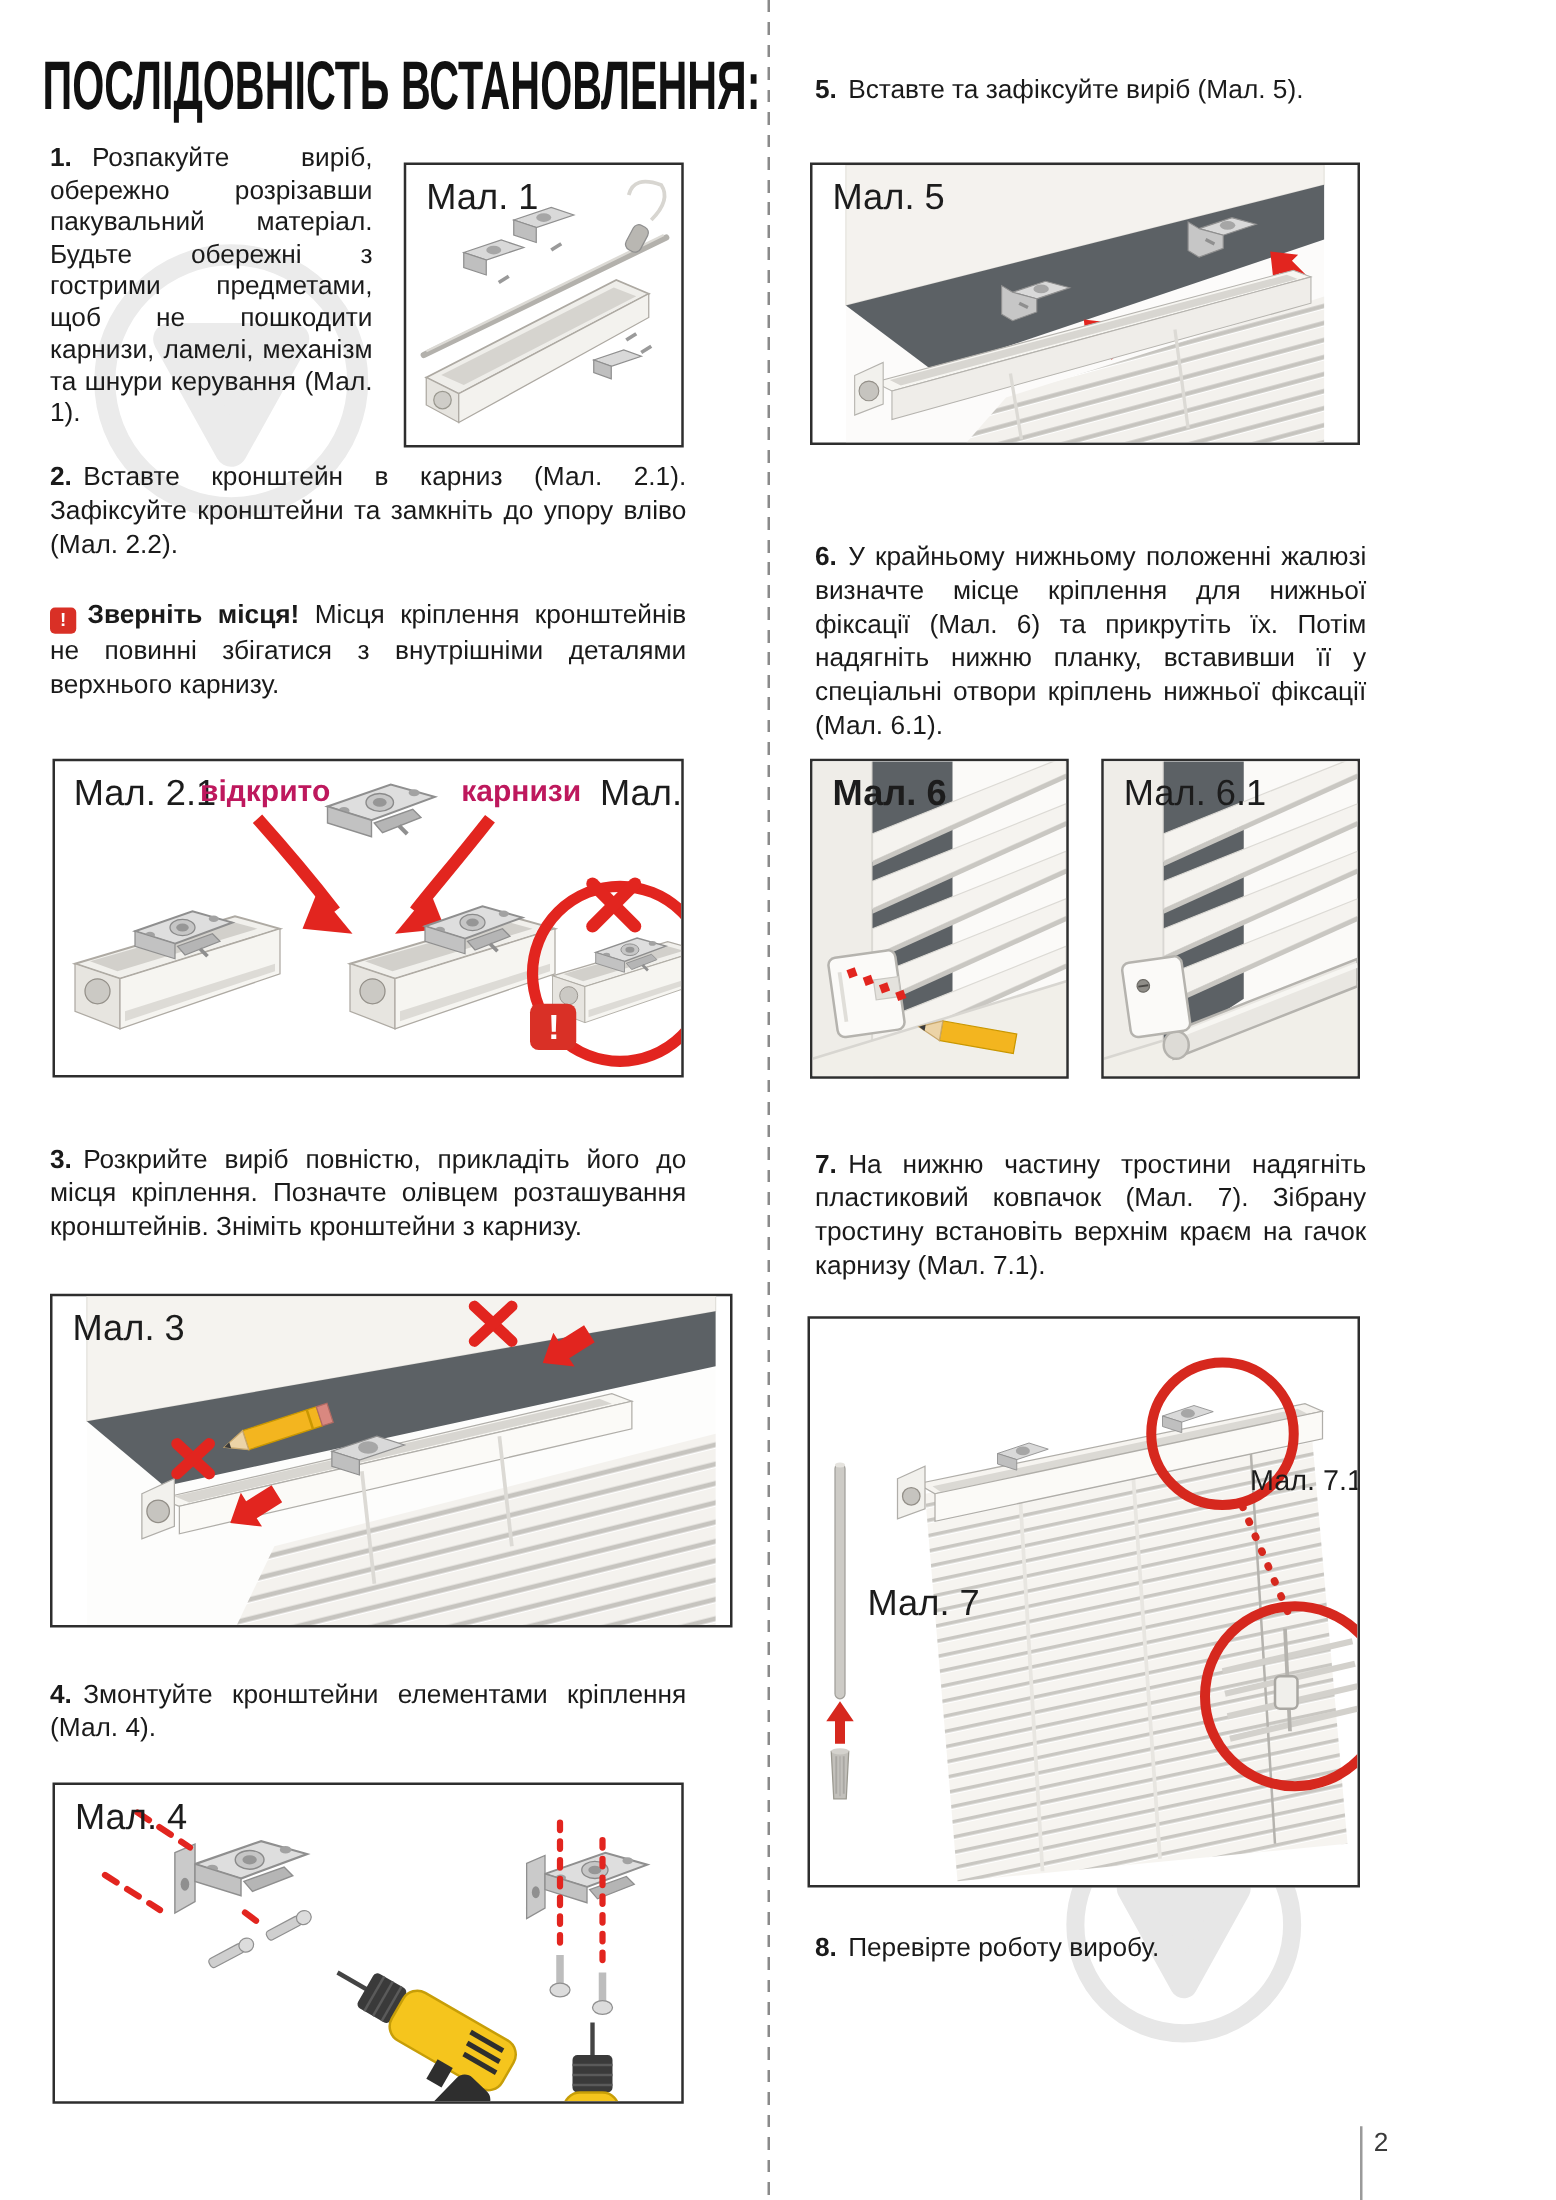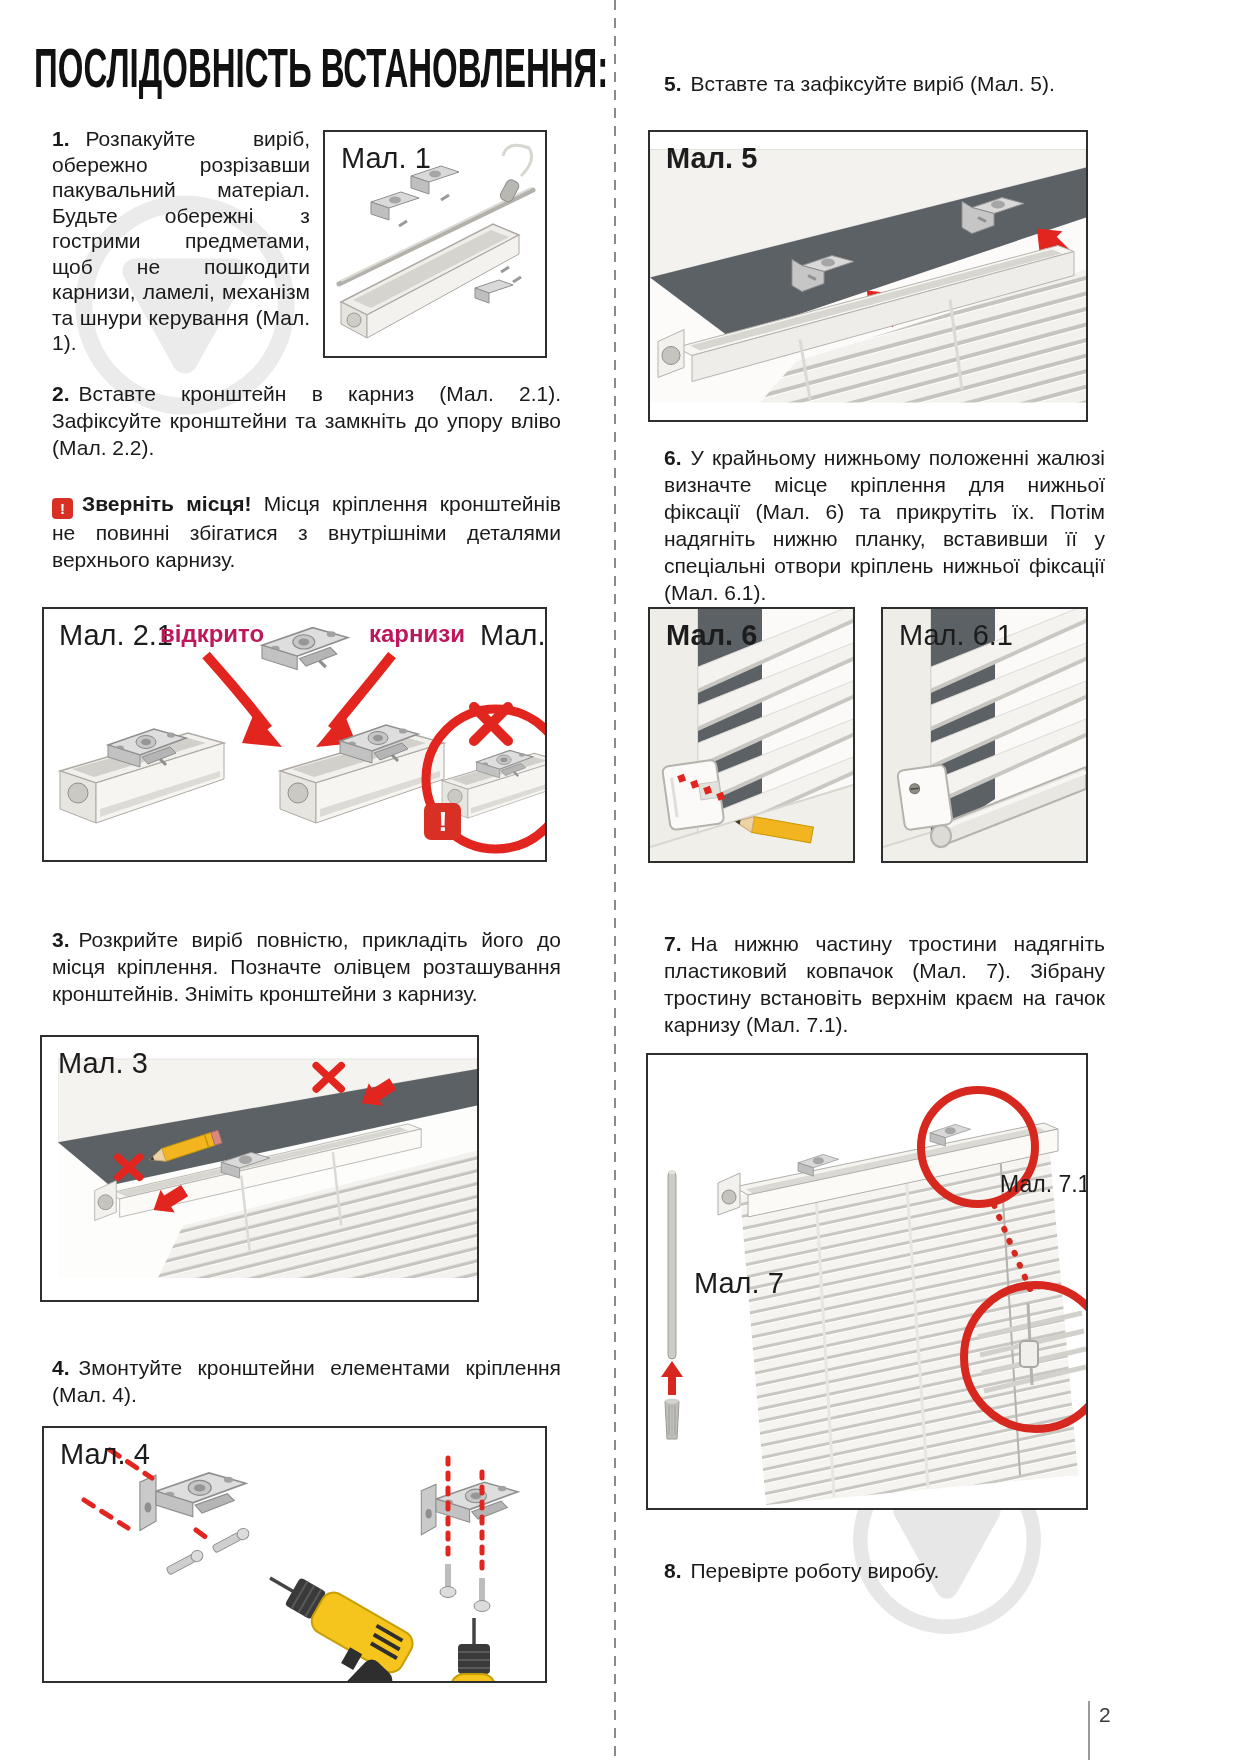--- a/index.html
+++ b/index.html
@@ -13,21 +13,21 @@
     background:repeating-linear-gradient(#8a8a8a 0 10px,transparent 10px 18px);
   }
   .watermark{position:absolute;z-index:0;}
   .page-title{
     position:absolute;left:34px;top:36px;margin:0;z-index:2;
     font-size:55px;font-weight:700;letter-spacing:0px;color:#111;
     transform:scaleX(.60);transform-origin:left top;white-space:nowrap;
   }
   
   .step{
-    position:absolute;margin:16px;z-index:2;font-size:21px;line-height:27px;
+    position:absolute;margin:4px;z-index:2;font-size:21px;line-height:27px;
     text-align:justify;color:#1a1a1a;
   }
   .step b.n{margin-right:9px;}
   .step.narrow{line-height:25.5px;}
   .step.narrow b.n{margin-right:16px;}
   .warn-icon{
     display:inline-block;width:21px;height:21px;border-radius:4px;margin-right:9px;
     background:#d93026;color:#fff;font-weight:700;font-size:15px;line-height:21px;
     text-align:center;vertical-align:-3px;
   }
@@ -163,21 +163,21 @@
   <figcaption class="fig-label" style="left:15px;">Мал. 2.1</figcaption>
   <div class="fig-label red" style="left:116px;top:11px;">відкрито</div>
   <div class="fig-label red" style="left:325px;top:11px;">карнизи</div>
   <div class="fig-label" style="left:436px;top:10px;">Мал. 2.2</div>
 </figure>
 
 <p class="step" style="left:36px;top:910px;width:509px;">
   <b class="n">3.</b><span>Розкрийте виріб повністю, прикладіть його до місця кріплення. Позначте олівцем розташування кронштейнів. Зніміть кронштейни з карнизу.</span>
 </p>
 
-<figure class="fig" style="left:40px;top:1035px;width:439px;height:267px;padding-left:16px;">
+<figure class="fig" style="left:40px;top:1035px;width:546px;height:267px;padding-left:16px;">
   <svg viewBox="0 0 503 263">
     <defs>
       <pattern id="slp3" width="10" height="15" patternUnits="userSpaceOnUse" patternTransform="rotate(-14)">
         <rect width="10" height="15" fill="#f4f2ee"></rect>
         <rect y="10" width="10" height="4" fill="#c6c4bf"></rect>
         <rect y="14" width="10" height="1" fill="#ffffff"></rect>
       </pattern>
       <g id="arr3">
           <polygon points="0,-8 24,-8 24,-16 44,0 24,16 24,8 0,8" fill="#e2251f"></polygon>
         </g>
@@ -281,21 +281,21 @@
     </g>
     <use href="#drill4" transform="translate(430,190) rotate(90)"></use>
   </svg>
   <figcaption class="fig-label">Мал. 4</figcaption>
 </figure>
 
 <p class="step" style="left:648px;top:54px;width:440px;">
   <b class="n">5.</b><span>Вставте та зафіксуйте виріб (Мал. 5).</span>
 </p>
 
-<figure class="fig" style="left:648px;top:130px;width:440px;height:292px;font-weight:bold;">
+<figure class="fig" style="left:648px;top:130px;width:440px;height:226px;">
   <svg viewBox="0 0 436 253">
     <defs>
       <pattern id="slp5" width="10" height="15" patternUnits="userSpaceOnUse" patternTransform="rotate(-15)">
         <rect width="10" height="15" fill="#f3f1ed"></rect>
         <rect y="10" width="10" height="4" fill="#c6c4bf"></rect>
         <rect y="14" width="10" height="1" fill="#ffffff"></rect>
       </pattern>
       <g id="arr5">
           <polygon points="0,-8 24,-8 24,-16 44,0 24,16 24,8 0,8" fill="#e2251f"></polygon>
         </g>

